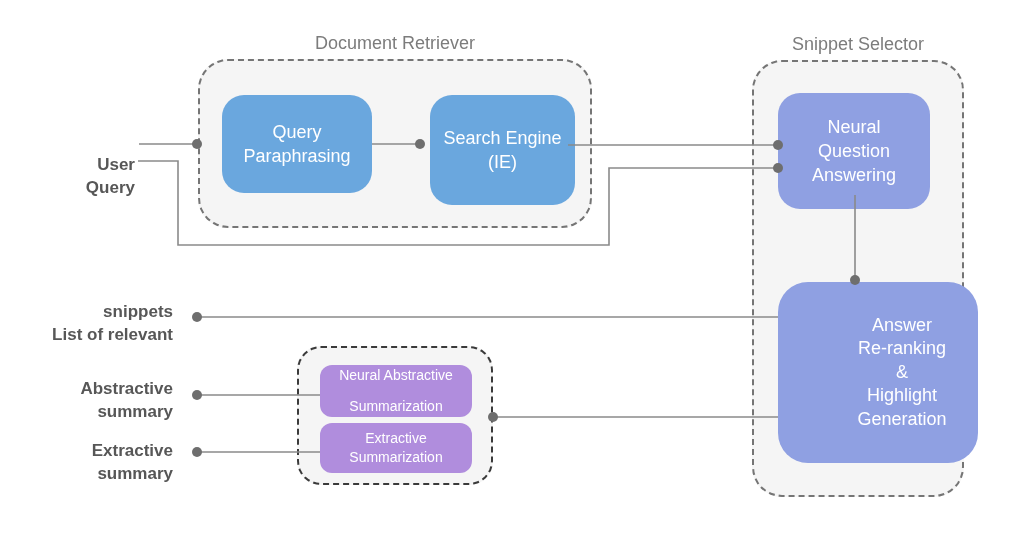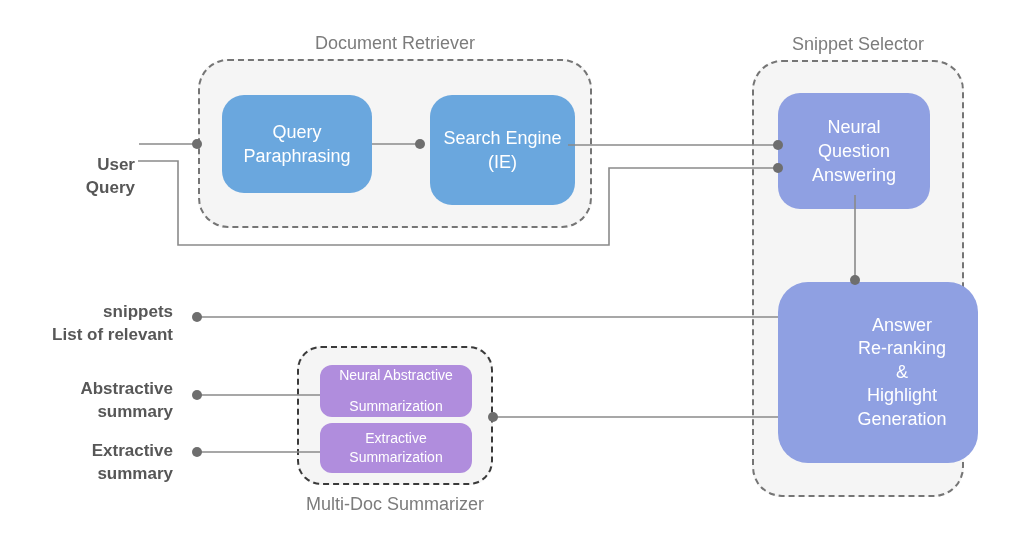--- a/index.html
+++ b/index.html
@@ -46,21 +46,20 @@
 
 <div class="canvas">
 
   <div class="group" style="left:198px;top:59px;width:390px;height:165px;"></div>
   <div class="group-label" style="left:198px;top:33px;width:394px;">Document Retriever</div>
 
   <div class="group" style="left:752px;top:60px;width:208px;height:433px;"></div>
   <div class="group-label" style="left:752px;top:34px;width:212px;">Snippet Selector</div>
 
   <div class="group multidoc" style="left:297px;top:346px;width:192px;height:135px;"></div>
-  <div class="group-label" style="left:297px;top:494px;width:196px;">Multi-Doc Summarizer</div>
 
   <div class="node big blue" style="left:222px;top:95px;width:150px;height:98px;">
     <span>Query</span>
     <span>Paraphrasing</span>
   </div>
 
   <div class="node big blue" style="left:430px;top:95px;width:145px;height:110px;">
     <span>Search Engine</span>
     <span>(IE)</span>
   </div>

